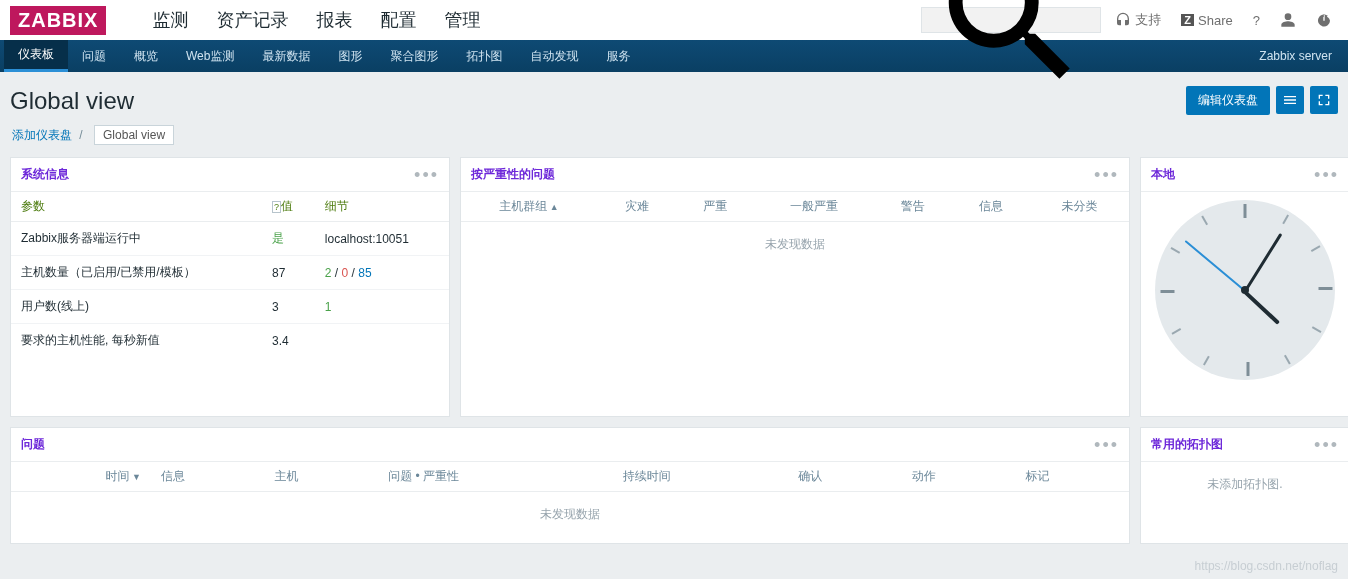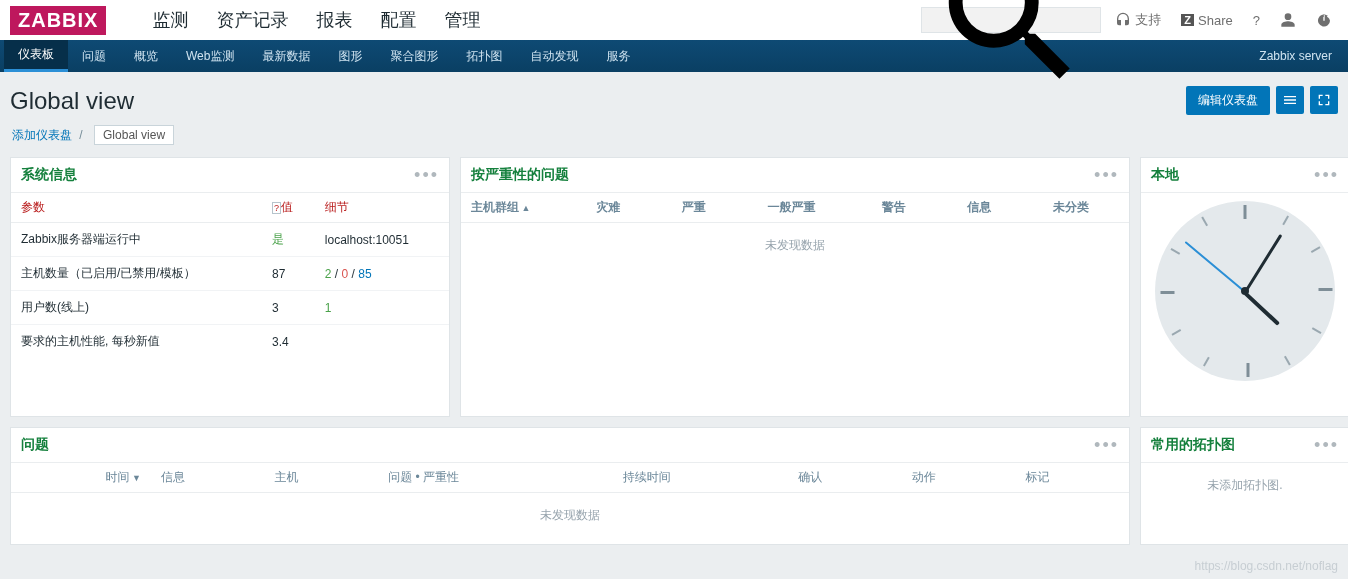--- a/index.html
+++ b/index.html
@@ -34,34 +34,34 @@
 
   .breadcrumb { padding:4px 10px 12px 12px; font-size:12px;}
   .breadcrumb a { color:#0275b8; }
   .bc-box { border:1px solid #c9d4da; background:#fff; padding:2px 8px; display:inline-block; margin-left:4px; color:#555;}
   .bc-sep { color:#768d99; margin:0 4px;}
 
   
   .dash { display:grid; grid-template-columns: 440px 670px 210px; gap:10px; padding:0 10px 10px 10px;}
   .widget { background:#fff; border:1px solid #dfe4e7; position:relative;}
   .whead { display:flex; align-items:center; padding:8px 10px; border-bottom:1px solid #eaedef;}
-  .wtitle { font-size:14px; font-weight:bold; color:#15803d;}
+  .wtitle { font-size:12px; font-weight:bold; color:#6d28d9;}
   .wmenu { margin-left:auto; color:#b0b8bd; font-size:18px; letter-spacing:2px; cursor:pointer; line-height:6px;}
   .wbody { padding:0 0 6px 0; }
 
   
   table.sys { width:100%; border-collapse:collapse; font-size:12px;}
-  table.sys th { text-align:left; color:#b91c1c; font-weight:normal; padding:6px 10px; border-bottom:1px solid #eaedef; cursor:pointer;}
+  table.sys th { text-align:left; color:#4d7c0f; font-weight:normal; padding:6px 10px; border-bottom:1px solid #eaedef; cursor:pointer;}
   table.sys td { padding:8px 10px; border-bottom:1px solid #f1f3f5; color:#1f2c33;}
   table.sys tr:last-child td { border-bottom:none;}
   .green{color:#4aa24a;} .red{color:#d9534f;} .grey{color:#97a4ad;} .link{color:#0275b8;}
 
   
   table.sev { width:100%; border-collapse:collapse; font-size:12px;}
-  table.sev th { text-align:left; color:#6b8799; font-weight:bold; padding:6px 24px; border-bottom:1px solid #eaedef;}
+  table.sev th { text-align:center; color:#6b8799; font-weight:normal; padding:6px 11px; border-bottom:1px solid #eaedef;}
   table.sev th:first-child { padding-left:10px;}
   .arrow-up{ font-size:9px; color:#6b8799;}
   .nodata { text-align:center; color:#97a4ad; padding:14px; font-size:12px;}
 
   
   .clock-body{ display:flex; justify-content:center; align-items:center; padding:8px 0 14px 0;}
   .clock-face{ width:180px; height:180px; border-radius:50%; background:#e4e9ec; position:relative;}
   .tick{ position:absolute; left:50%; top:50%; width:2px; height:10px; background:#9aa8b0; transform-origin:center 0;}
   .tick.major{height:14px; width:3px; background:#7e8e97;}
   .hand{ position:absolute; left:50%; top:50%; transform-origin:left center; height:4px; border-radius:2px;}

